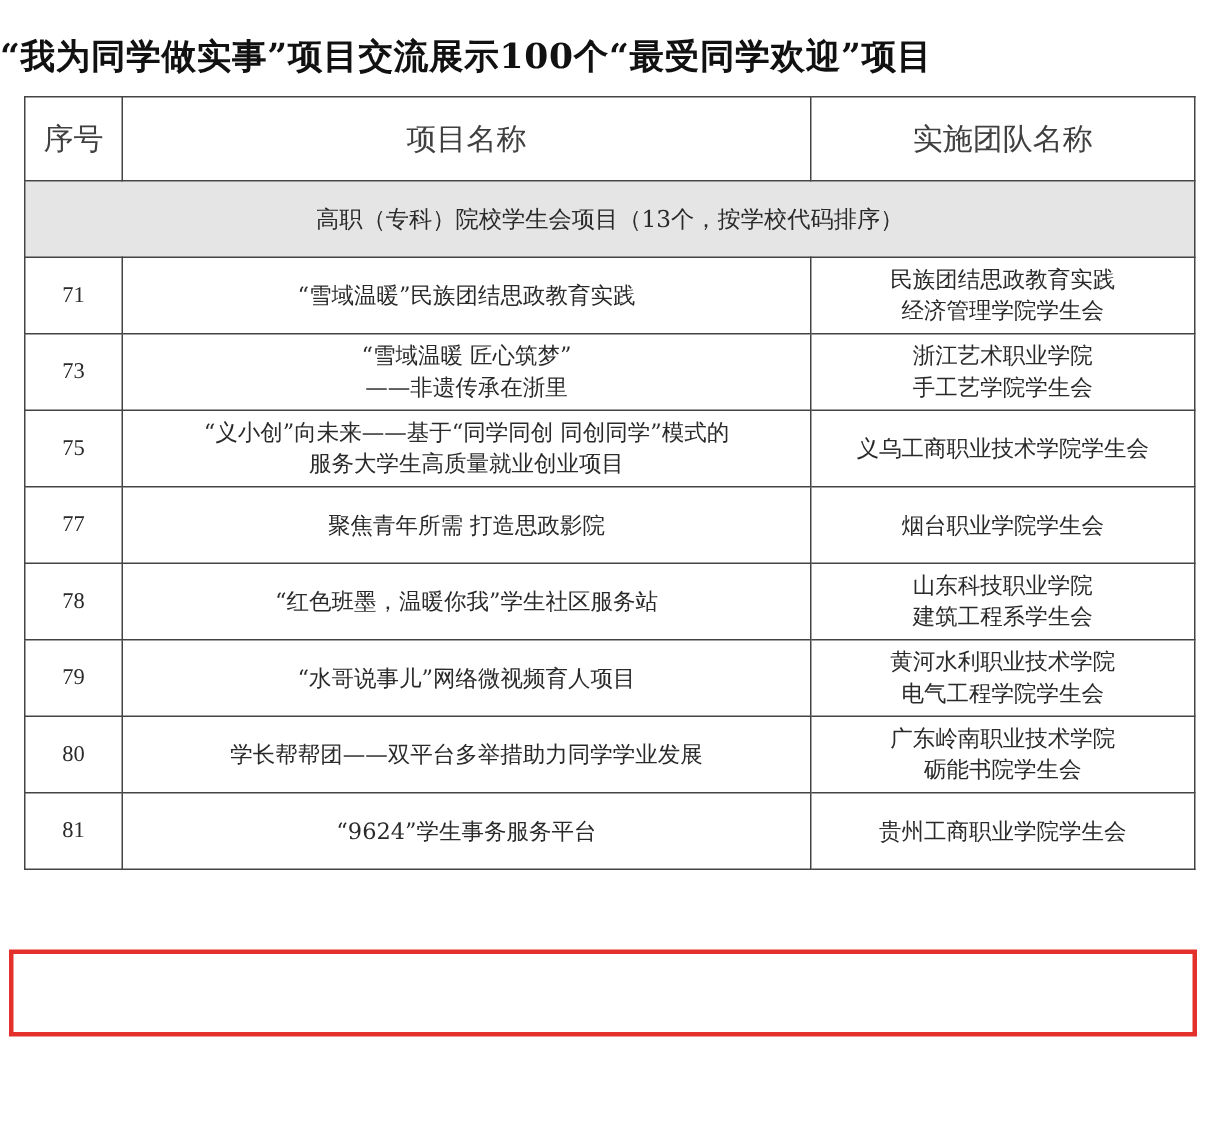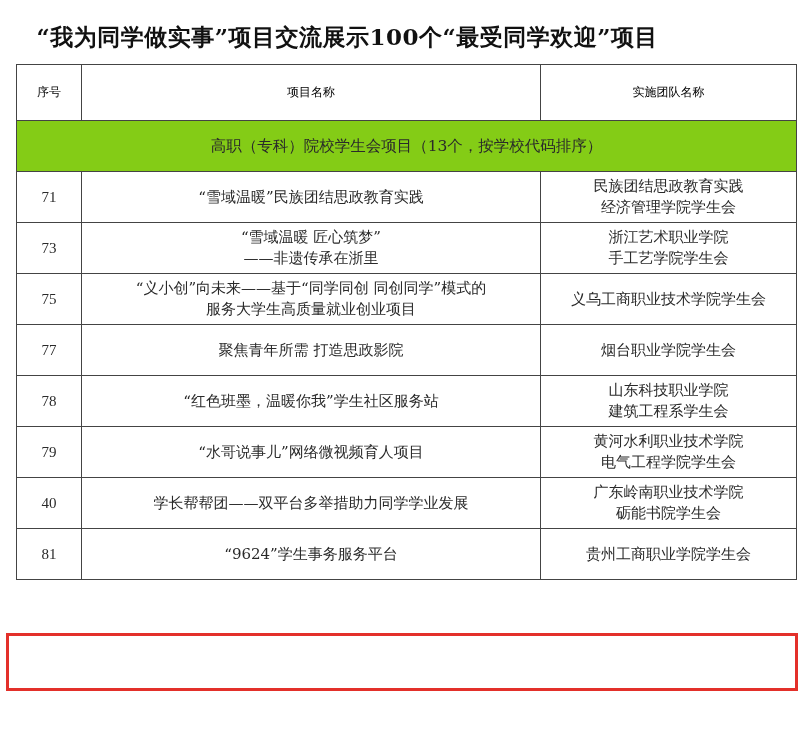--- a/index.html
+++ b/index.html
@@ -1,26 +1,26 @@
 <!DOCTYPE html>
 <html><head>
 <meta charset="utf-8">
 <style>
   html, body { margin: 0; padding: 0; background: #ffffff; }
   body { width: 803px; height: 753px; position: relative; overflow: hidden;
          font-family: "DejaVu Serif", "Liberation Serif", serif; color: #222; }
-  .title { position: absolute; left: 0; top: 22px; width: 658px; text-align: right;
+  .title { position: absolute; left: 0; top: 22px; width: 658px; text-align: left;
            font-size: 23px; font-weight: bold; color: #111; letter-spacing: 0.5px; }
   table.grid { position: absolute; left: 16px; top: 64px; width: 780px;
                border-collapse: collapse; table-layout: fixed; }
   table.grid td, table.grid th { border: 1.3px solid #444; text-align: center; vertical-align: middle;
                padding: 0 4px; font-size: 15px; line-height: 21px; color: #2a2a2a; font-weight: normal; }
-  table.grid th { font-family: "DejaVu Sans", "Liberation Sans", sans-serif; font-size: 12px; color: #000000; height: 55px; }
+  table.grid th { font-family: "DejaVu Sans", "Liberation Sans", sans-serif; font-size: 20px; color: #404040; height: 55px; }
   col.c1 { width: 65px; } col.c2 { width: 459px; } col.c3 { width: 256px; }
-  tr.section td { background: #84cc16; height: 50px; font-size: 15.5px; }
+  tr.section td { background: #e5e5e5; height: 50px; font-size: 15.5px; }
   tr.row td { height: 50px; }
   td.num { font-family: "Liberation Serif", "DejaVu Serif", serif; font-size: 17px; }
   .line { display: block; }
   .highlight { position: absolute; left: 6px; top: 633px; width: 786px; height: 52px;
                border: 3px solid #e3302a; pointer-events: none; }
 </style>
 </head>
 <body>
 
 <div class="title">“我为同学做实事”项目交流展示100个“最受同学欢迎”项目</div>
@@ -96,21 +96,21 @@
         <td class="num">79</td>
         <td>
           <span class="line">“水哥说事儿”网络微视频育人项目</span>
         </td>
         <td>
           <span class="line">黄河水利职业技术学院</span>
           <span class="line">电气工程学院学生会</span>
         </td>
       </tr>
       <tr class="row">
-        <td class="num">40</td>
+        <td class="num">80</td>
         <td>
           <span class="line">学长帮帮团——双平台多举措助力同学学业发展</span>
         </td>
         <td>
           <span class="line">广东岭南职业技术学院</span>
           <span class="line">砺能书院学生会</span>
         </td>
       </tr>
       <tr class="row">
         <td class="num">81</td>

